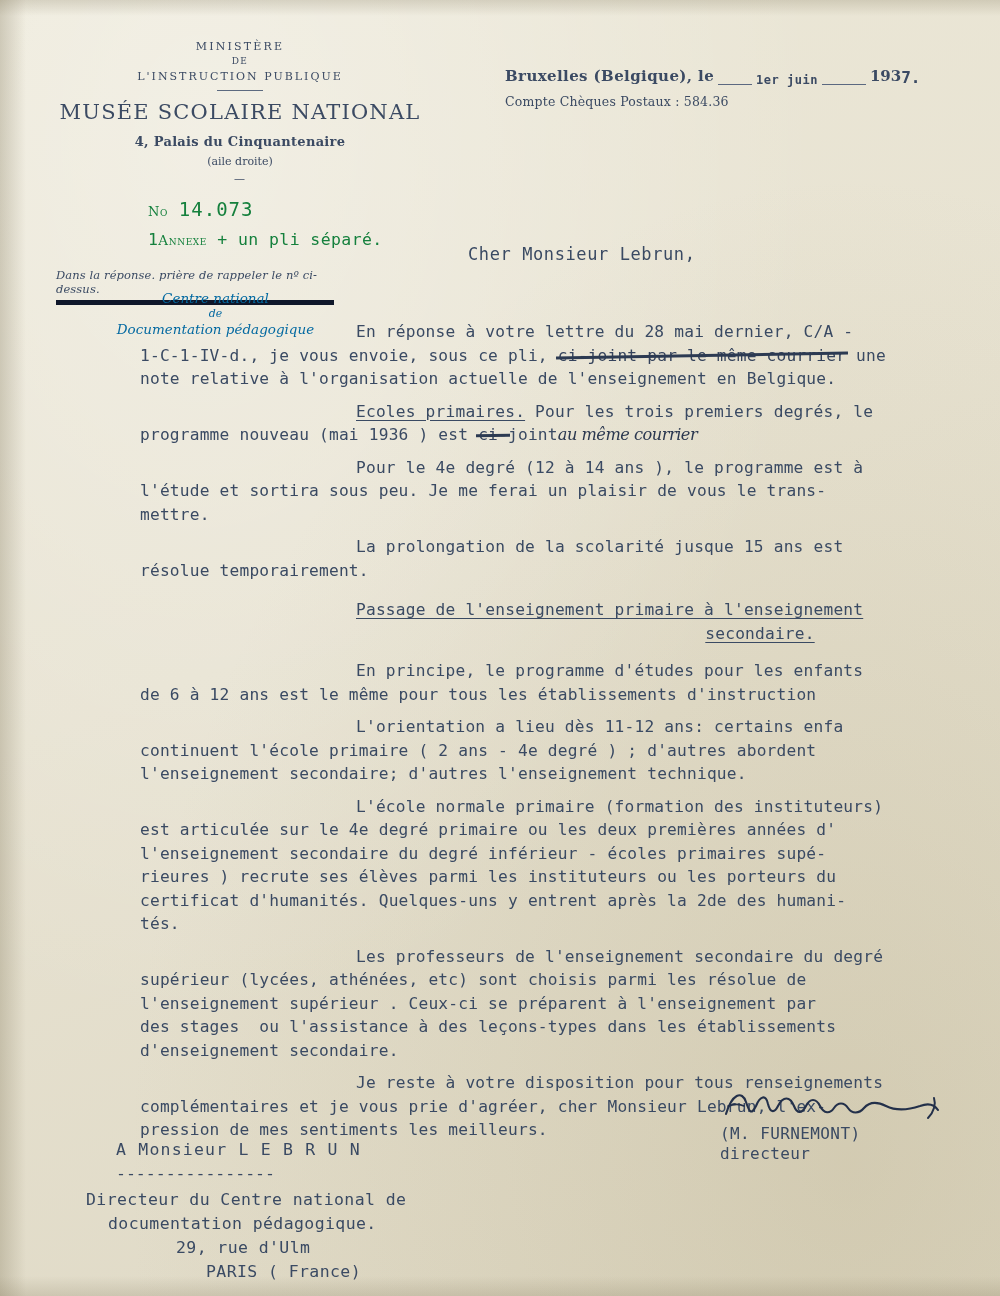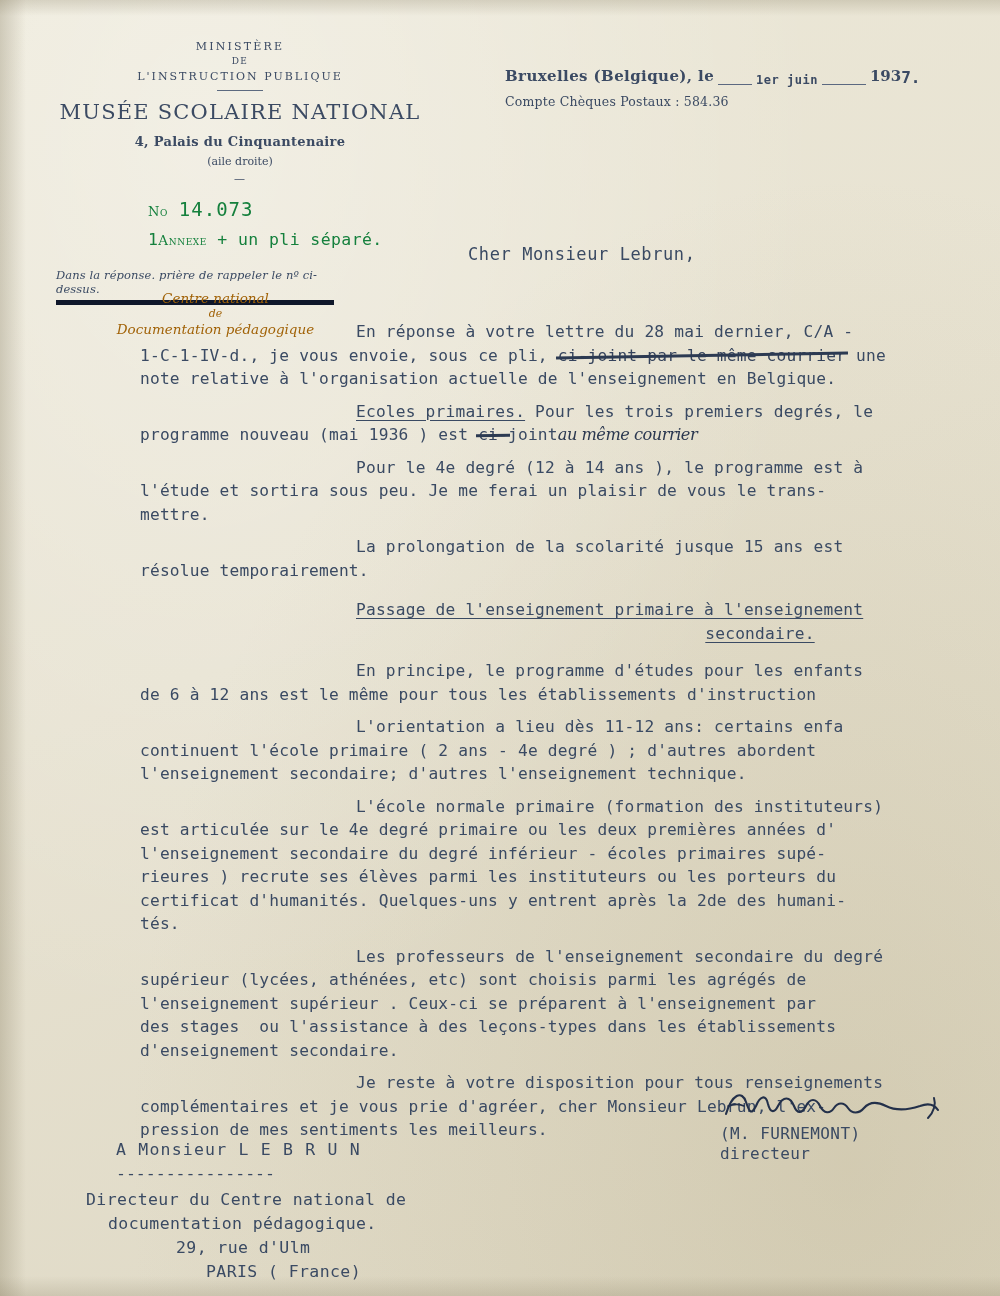--- a/index.html
+++ b/index.html
@@ -197,21 +197,21 @@
 
   
   .cn {
     position: absolute;
     left: 108px;
     top: 290px;
     text-align: center;
     width: 215px;
     font-family: "DejaVu Serif", serif;
     font-style: italic;
-    color: #a16207;
+    color: #0369a1;
   }
   .cn-l1 { font-size: 13.5px; }
   .cn-l2 { font-size: 11px; margin-top: 1px; }
   .cn-l3 { font-size: 13.5px; margin-top: 1px; }
 
   
   .salutation {
     position: absolute;
     left: 468px;
     top: 244px;
@@ -395,21 +395,21 @@
       <p class="indent">L'école normale primaire (formation des instituteurs)</p>
       <p>est articulée sur le 4e degré primaire ou les deux premières années d'</p>
       <p>l'enseignement secondaire du degré inférieur - écoles primaires supé-</p>
       <p>rieures ) recrute ses élèves parmi les instituteurs ou les porteurs du</p>
       <p>certificat d'humanités. Quelques-uns y entrent après la 2de des humani-</p>
       <p>tés.</p>
     </div>
 
     <div class="para">
       <p class="indent">Les professeurs de l'enseignement secondaire du degré</p>
-      <p>supérieur (lycées, athénées, etc) sont choisis parmi les agrégés de</p>
+      <p>supérieur (lycées, athénées, etc) sont choisis parmi les résolue de</p>
       <p>l'enseignement supérieur . Ceux-ci se préparent à l'enseignement par</p>
       <p>des stages  ou l'assistance à des leçons-types dans les établissements</p>
       <p>d'enseignement secondaire.</p>
     </div>
 
     <div class="para">
       <p class="indent">Je reste à votre disposition pour tous renseignements</p>
       <p>complémentaires et je vous prie d'agréer, cher Monsieur Lebrun, l'ex-</p>
       <p>pression de mes sentiments les meilleurs.</p>
     </div>

